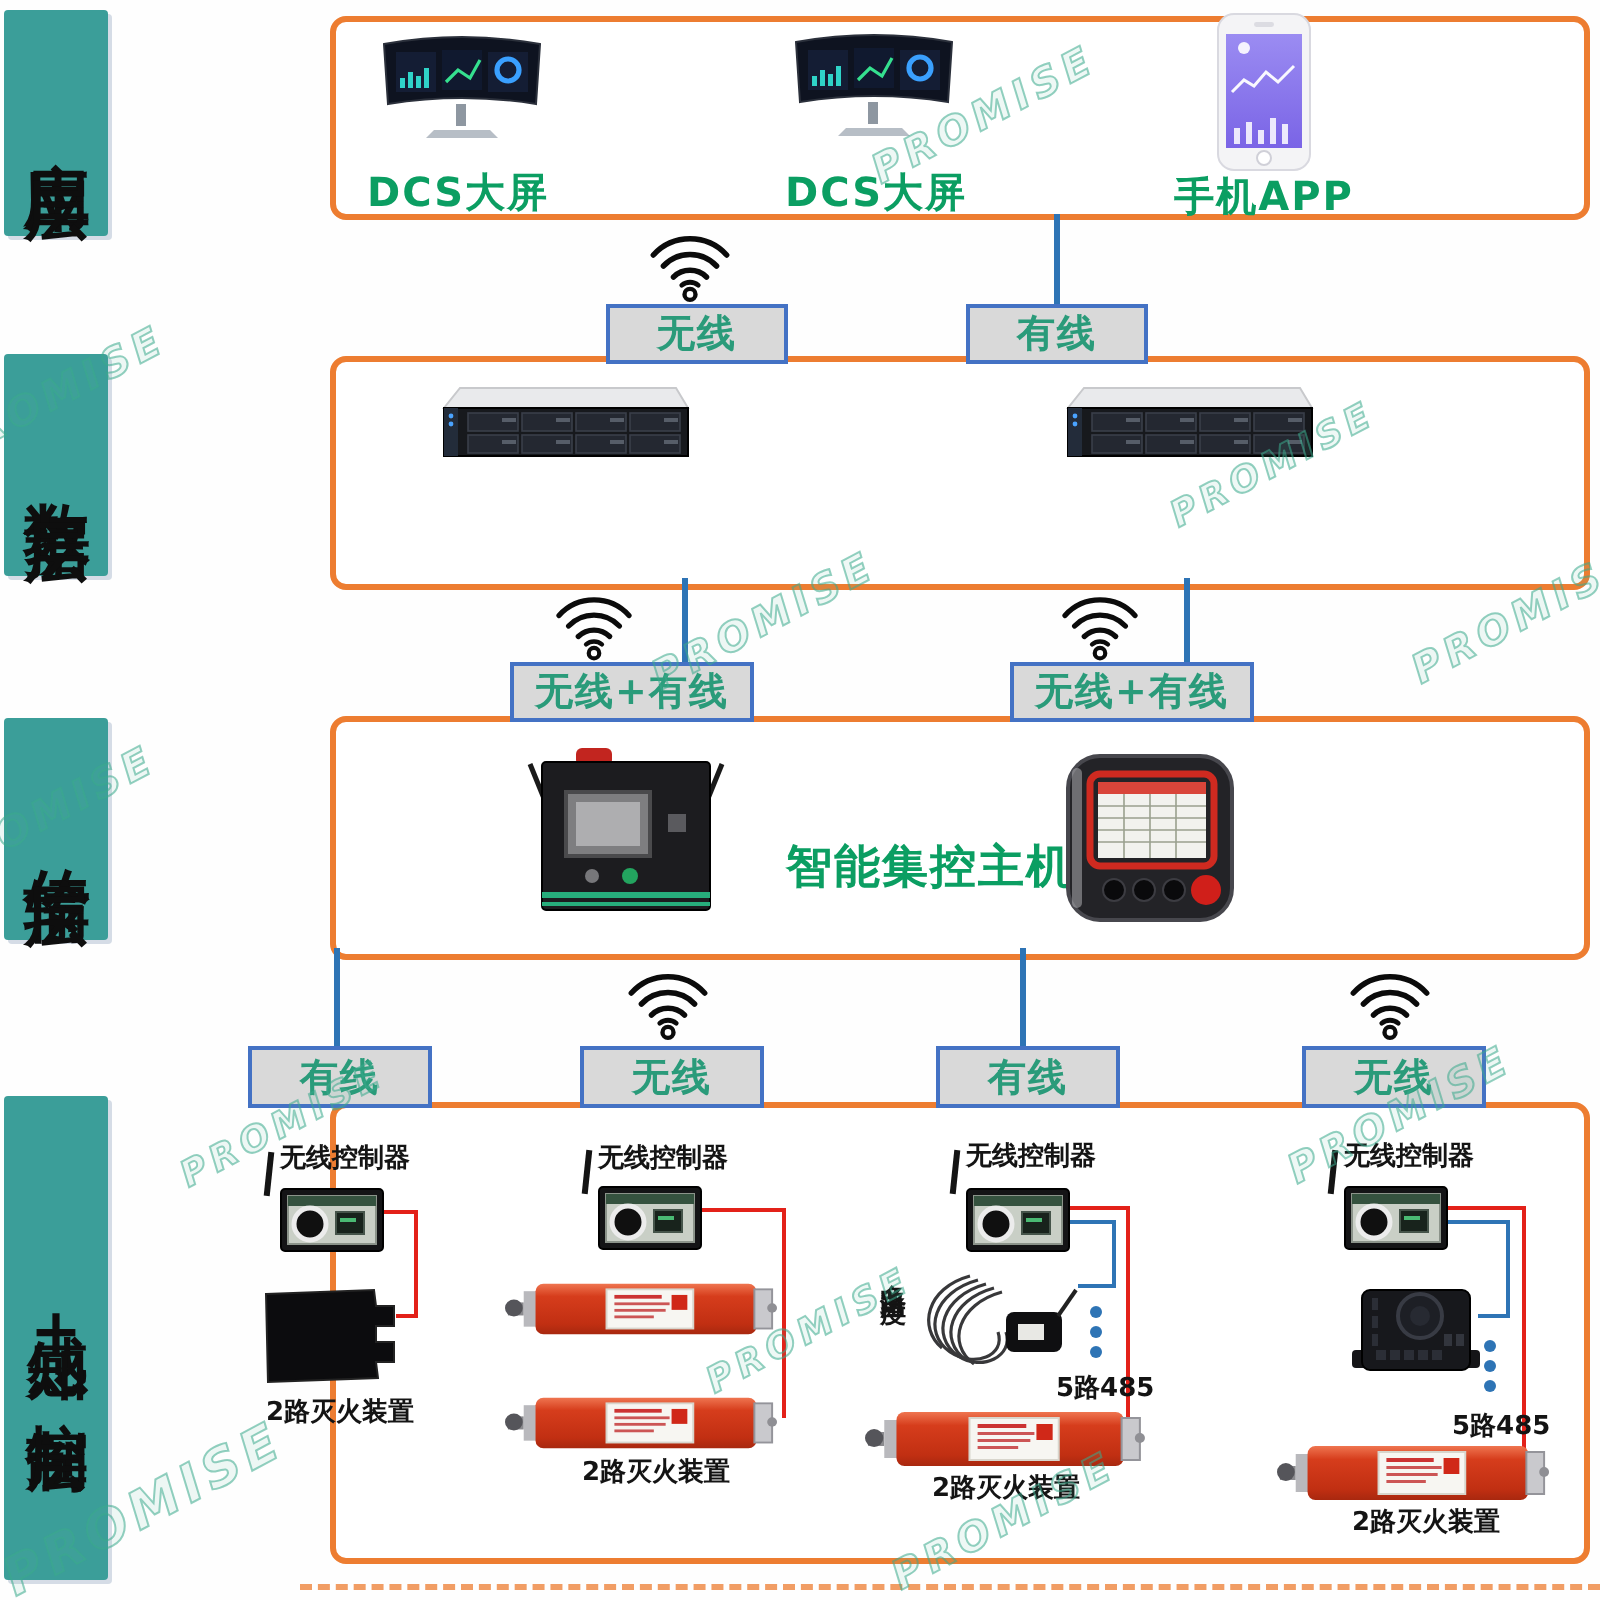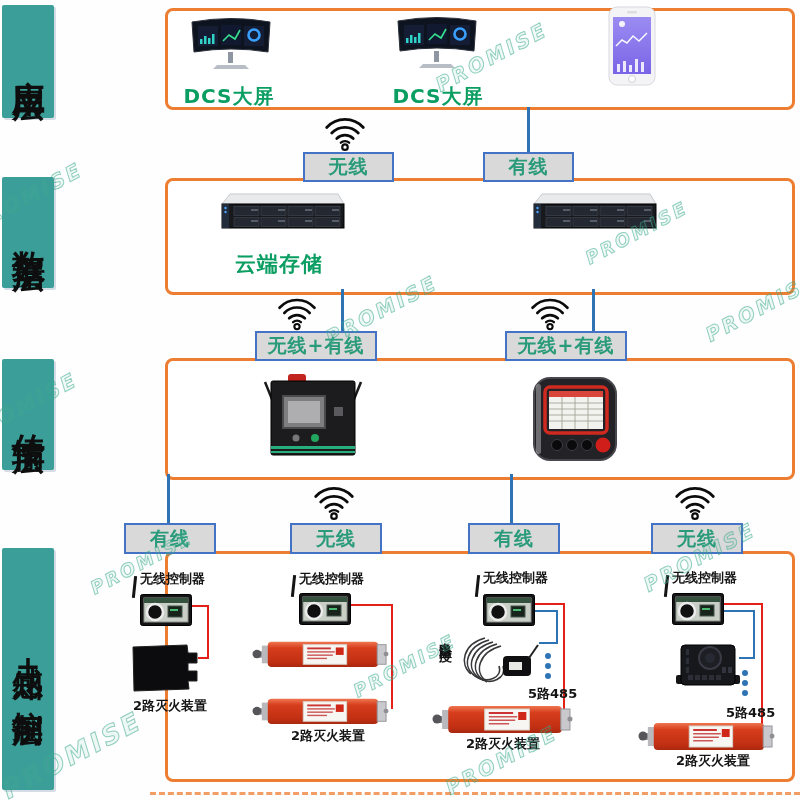--- a/index.html
+++ b/index.html
@@ -103,20 +103,21 @@
         <rect x="15" y="55" width="3" height="11" fill="#fff" opacity=".85"></rect>
       <rect x="21" y="59" width="3" height="7" fill="#fff" opacity=".85"></rect>
         <rect x="27" y="53" width="3" height="13" fill="#fff" opacity=".85"></rect>
       <rect x="33" y="56" width="3" height="10" fill="#fff" opacity=".85"></rect>
       <rect x="19" y="5" width="10" height="2.5" rx="1.2" fill="#dcdce2"></rect>
       <circle cx="24" cy="73" r="3.5" fill="#ffffff" stroke="#d0d0d8"></circle>
     </svg>
   </div>
   <div class="dev-label" style="left:173px;top:83px;width:112px;">DCS大屏</div>
   <div class="dev-label" style="left:382px;top:83px;width:112px;">DCS大屏</div>
+  <div class="dev-label" style="left:576px;top:85px;width:112px;">手机APP</div>
 
   <div class="abs" style="left:323px;top:113px;">
     <svg width="44" height="40" viewBox="0 0 48 42">
         <g stroke="#0b0b0b" fill="none" stroke-width="3" stroke-linecap="round">
       <path d="M4,15 A27,27 0 0 1 44,15"></path>
           <path d="M9.5,21 A20,20 0 0 1 38.5,21"></path>
       <path d="M15,27 A13,13 0 0 1 33,27"></path>
           <path d="M19.5,31.5 A7,7 0 0 1 28.5,31.5" stroke-width="2.6"></path>
         </g>
       <circle cx="24" cy="36.5" r="3" fill="none" stroke="#0b0b0b" stroke-width="2.4"></circle>
@@ -177,21 +178,20 @@
           <rect x="66" y="17" width="7" height="2"></rect>
           <rect x="93" y="17" width="7" height="2"></rect>
           <rect x="120" y="17" width="7" height="2"></rect>
         <rect x="39" y="28" width="7" height="2"></rect>
           <rect x="66" y="28" width="7" height="2"></rect>
           <rect x="93" y="28" width="7" height="2"></rect>
           <rect x="120" y="28" width="7" height="2"></rect>
       </g>
     </svg>
   </div>
-  <div class="dev-label" style="left:218px;top:250px;width:122px;font-size:21px;">云端存储</div>
 
   <div class="abs" style="left:276px;top:294px;">
     <svg width="42" height="38" viewBox="0 0 48 42">
         <g stroke="#0b0b0b" fill="none" stroke-width="3" stroke-linecap="round">
       <path d="M4,15 A27,27 0 0 1 44,15"></path>
           <path d="M9.5,21 A20,20 0 0 1 38.5,21"></path>
       <path d="M15,27 A13,13 0 0 1 33,27"></path>
           <path d="M19.5,31.5 A7,7 0 0 1 28.5,31.5" stroke-width="2.6"></path>
         </g>
       <circle cx="24" cy="36.5" r="3" fill="none" stroke="#0b0b0b" stroke-width="2.4"></circle>
@@ -221,20 +221,21 @@
       <rect x="13" y="9" width="84" height="74" rx="2" fill="#1c1c1f" stroke="#000"></rect>
       <rect x="25" y="24" width="42" height="32" fill="#7e7e80" stroke="#4a4a4c" stroke-width="2"></rect>
       <rect x="30" y="29" width="32" height="22" fill="#aeaeb0"></rect>
       <rect x="76" y="35" width="9" height="9" fill="#5a5a5e"></rect>
       <circle cx="38" cy="66" r="3.5" fill="#77777a"></circle>
       <circle cx="57" cy="66" r="4" fill="#23a45f"></circle>
       <rect x="13" y="74" width="84" height="3" fill="#27ae7c"></rect>
       <rect x="13" y="79" width="84" height="2" fill="#27ae7c"></rect>
     </svg>
   </div>
+  <div class="dev-label" style="left:390px;top:418px;width:150px;font-size:23px;">智能集控主机</div>
   <div class="abs" style="left:532px;top:376px;">
     <svg width="86" height="86" viewBox="0 0 86 86">
       <rect x="2" y="2" width="82" height="82" rx="16" fill="#232327" stroke="#47474d" stroke-width="2"></rect>
       <rect x="4" y="8" width="5" height="70" rx="2.5" fill="#b9b9bd" opacity=".5"></rect>
       <rect x="13" y="11" width="62" height="46" rx="5" fill="none" stroke="#cf2a20" stroke-width="3.5"></rect>
       <rect x="17" y="15" width="54" height="38" fill="#f2f2ee"></rect>
       <rect x="17" y="15" width="54" height="6" fill="#d9453a"></rect>
       <path d="M17,27 h54 M17,33 h54 M17,39 h54 M17,45 h54 M30,21 v32 M43,21 v32 M56,21 v32" stroke="#9aa08e" stroke-width=".8"></path>
       <circle cx="25" cy="69" r="5.5" fill="#0a0a0c" stroke="#3c3c42"></circle>
       <circle cx="40" cy="69" r="5.5" fill="#0a0a0c" stroke="#3c3c42"></circle>

